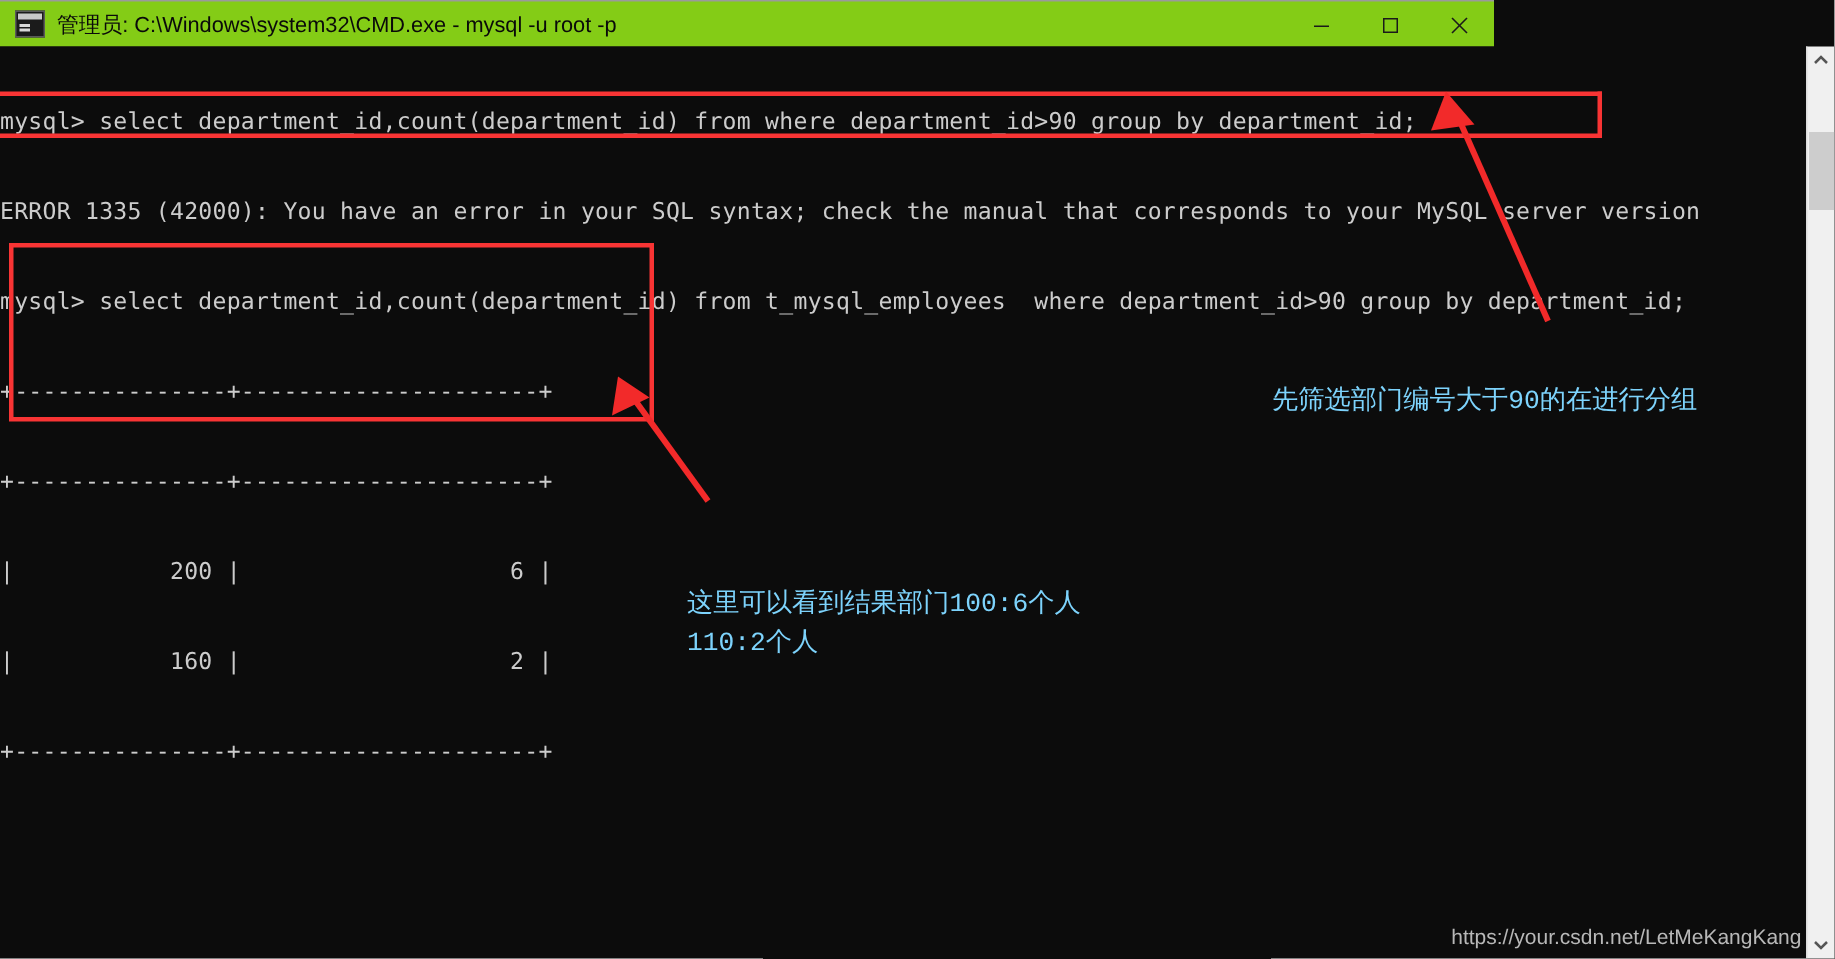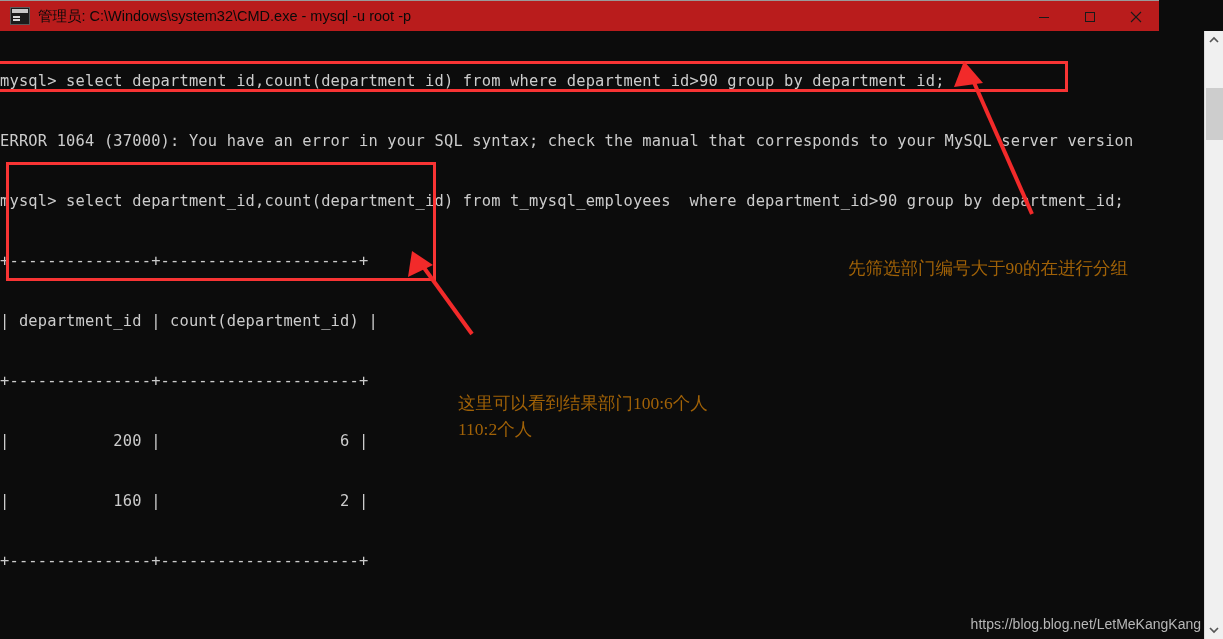--- a/index.html
+++ b/index.html
@@ -16,23 +16,23 @@
     width: 1223px;
     height: 639px;
     overflow: hidden;
     background: #0c0c0c;
   }
 
   
   .titlebar {
     position: absolute;
     left: 0; top: 0;
-    width: 1159px;
-    height: 31px;
-    background: #b91c1c;
+    width: 996px;
+    height: 31px;
+    background: #84cc16;
     border-top: 1px solid #9a9a9a;
     box-sizing: border-box;
     display: flex;
     align-items: center;
   }
   .title-icon {
     width: 18px; height: 16px;
     margin-left: 10px;
     margin-right: 8px;
     background: #1b1b1b;
@@ -144,22 +144,22 @@
     border-left: none;
   }
   .anno-box.table {
     left: 6px;
     top: 131px;
     width: 430px;
     height: 119px;
   }
   .anno-text {
     position: absolute;
-    color: #a16207;
-    font-family: Liberation Serif, serif;
+    color: #7dd3fc;
+    font-family: Liberation Mono, monospace;
     font-size: 17.5px;
     line-height: 26px;
     white-space: pre;
   }
   .anno-text.t1 { left: 848px; top: 224px; }
   .anno-text.t2 { left: 458px; top: 359px; }
 
   .arrow-svg {
     position: absolute;
     left: 0; top: 0;
@@ -204,24 +204,23 @@
           <line x1="12" y1="2" x2="2" y2="12" stroke="#1a1a1a" stroke-width="1.1"></line>
         </svg>
       </div>
     </div>
   </div>
 
   <div class="console">
 
     <div class="term">
       <div class="line">mysql&gt; select department_id,count(department_id) from where department_id&gt;90 group by department_id;</div>
-      <div class="line">ERROR 1064 (37000): You have an error in your SQL syntax; check the manual that corresponds to your MySQL server version</div>
+      <div class="line">ERROR 1335 (42000): You have an error in your SQL syntax; check the manual that corresponds to your MySQL server version</div>
       <div class="line">mysql&gt; select department_id,count(department_id) from t_mysql_employees  where department_id&gt;90 group by department_id;</div>
       <div class="line">+---------------+---------------------+</div>
-      <div class="line">| department_id | count(department_id) |</div>
       <div class="line">+---------------+---------------------+</div>
       <div class="line">|           200 |                   6 |</div>
       <div class="line">|           160 |                   2 |</div>
       <div class="line">+---------------+---------------------+</div>
       
       
       
     </div>
 
     <div class="anno-box cmd"></div>
@@ -234,21 +233,21 @@
       </g>
       <g>
         <line x1="472" y1="303" x2="422" y2="234" stroke="#f22a2a" stroke-width="4"></line>
         <polygon points="412,220 433,234 408,246" fill="#f22a2a"></polygon>
       </g>
     </svg>
 
     <div class="anno-text t1">先筛选部门编号大于90的在进行分组</div>
     <div class="anno-text t2"><span>这里可以看到结果部门100:6个人</span><br><span>110:2个人</span></div>
 
-    <div class="watermark">https://blog.blog.net/LetMeKangKang</div>
+    <div class="watermark">https://your.csdn.net/LetMeKangKang</div>
   </div>
 
   <div class="scrollbar">
     <div class="sb-arrow up">
       <svg width="10" height="8" viewBox="0 0 10 8">
         <path d="M1 6 L5 2 L9 6" fill="none" stroke="#555555" stroke-width="1.7"></path>
       </svg>
     </div>
     <div class="sb-thumb"></div>
     <div class="sb-arrow down">

